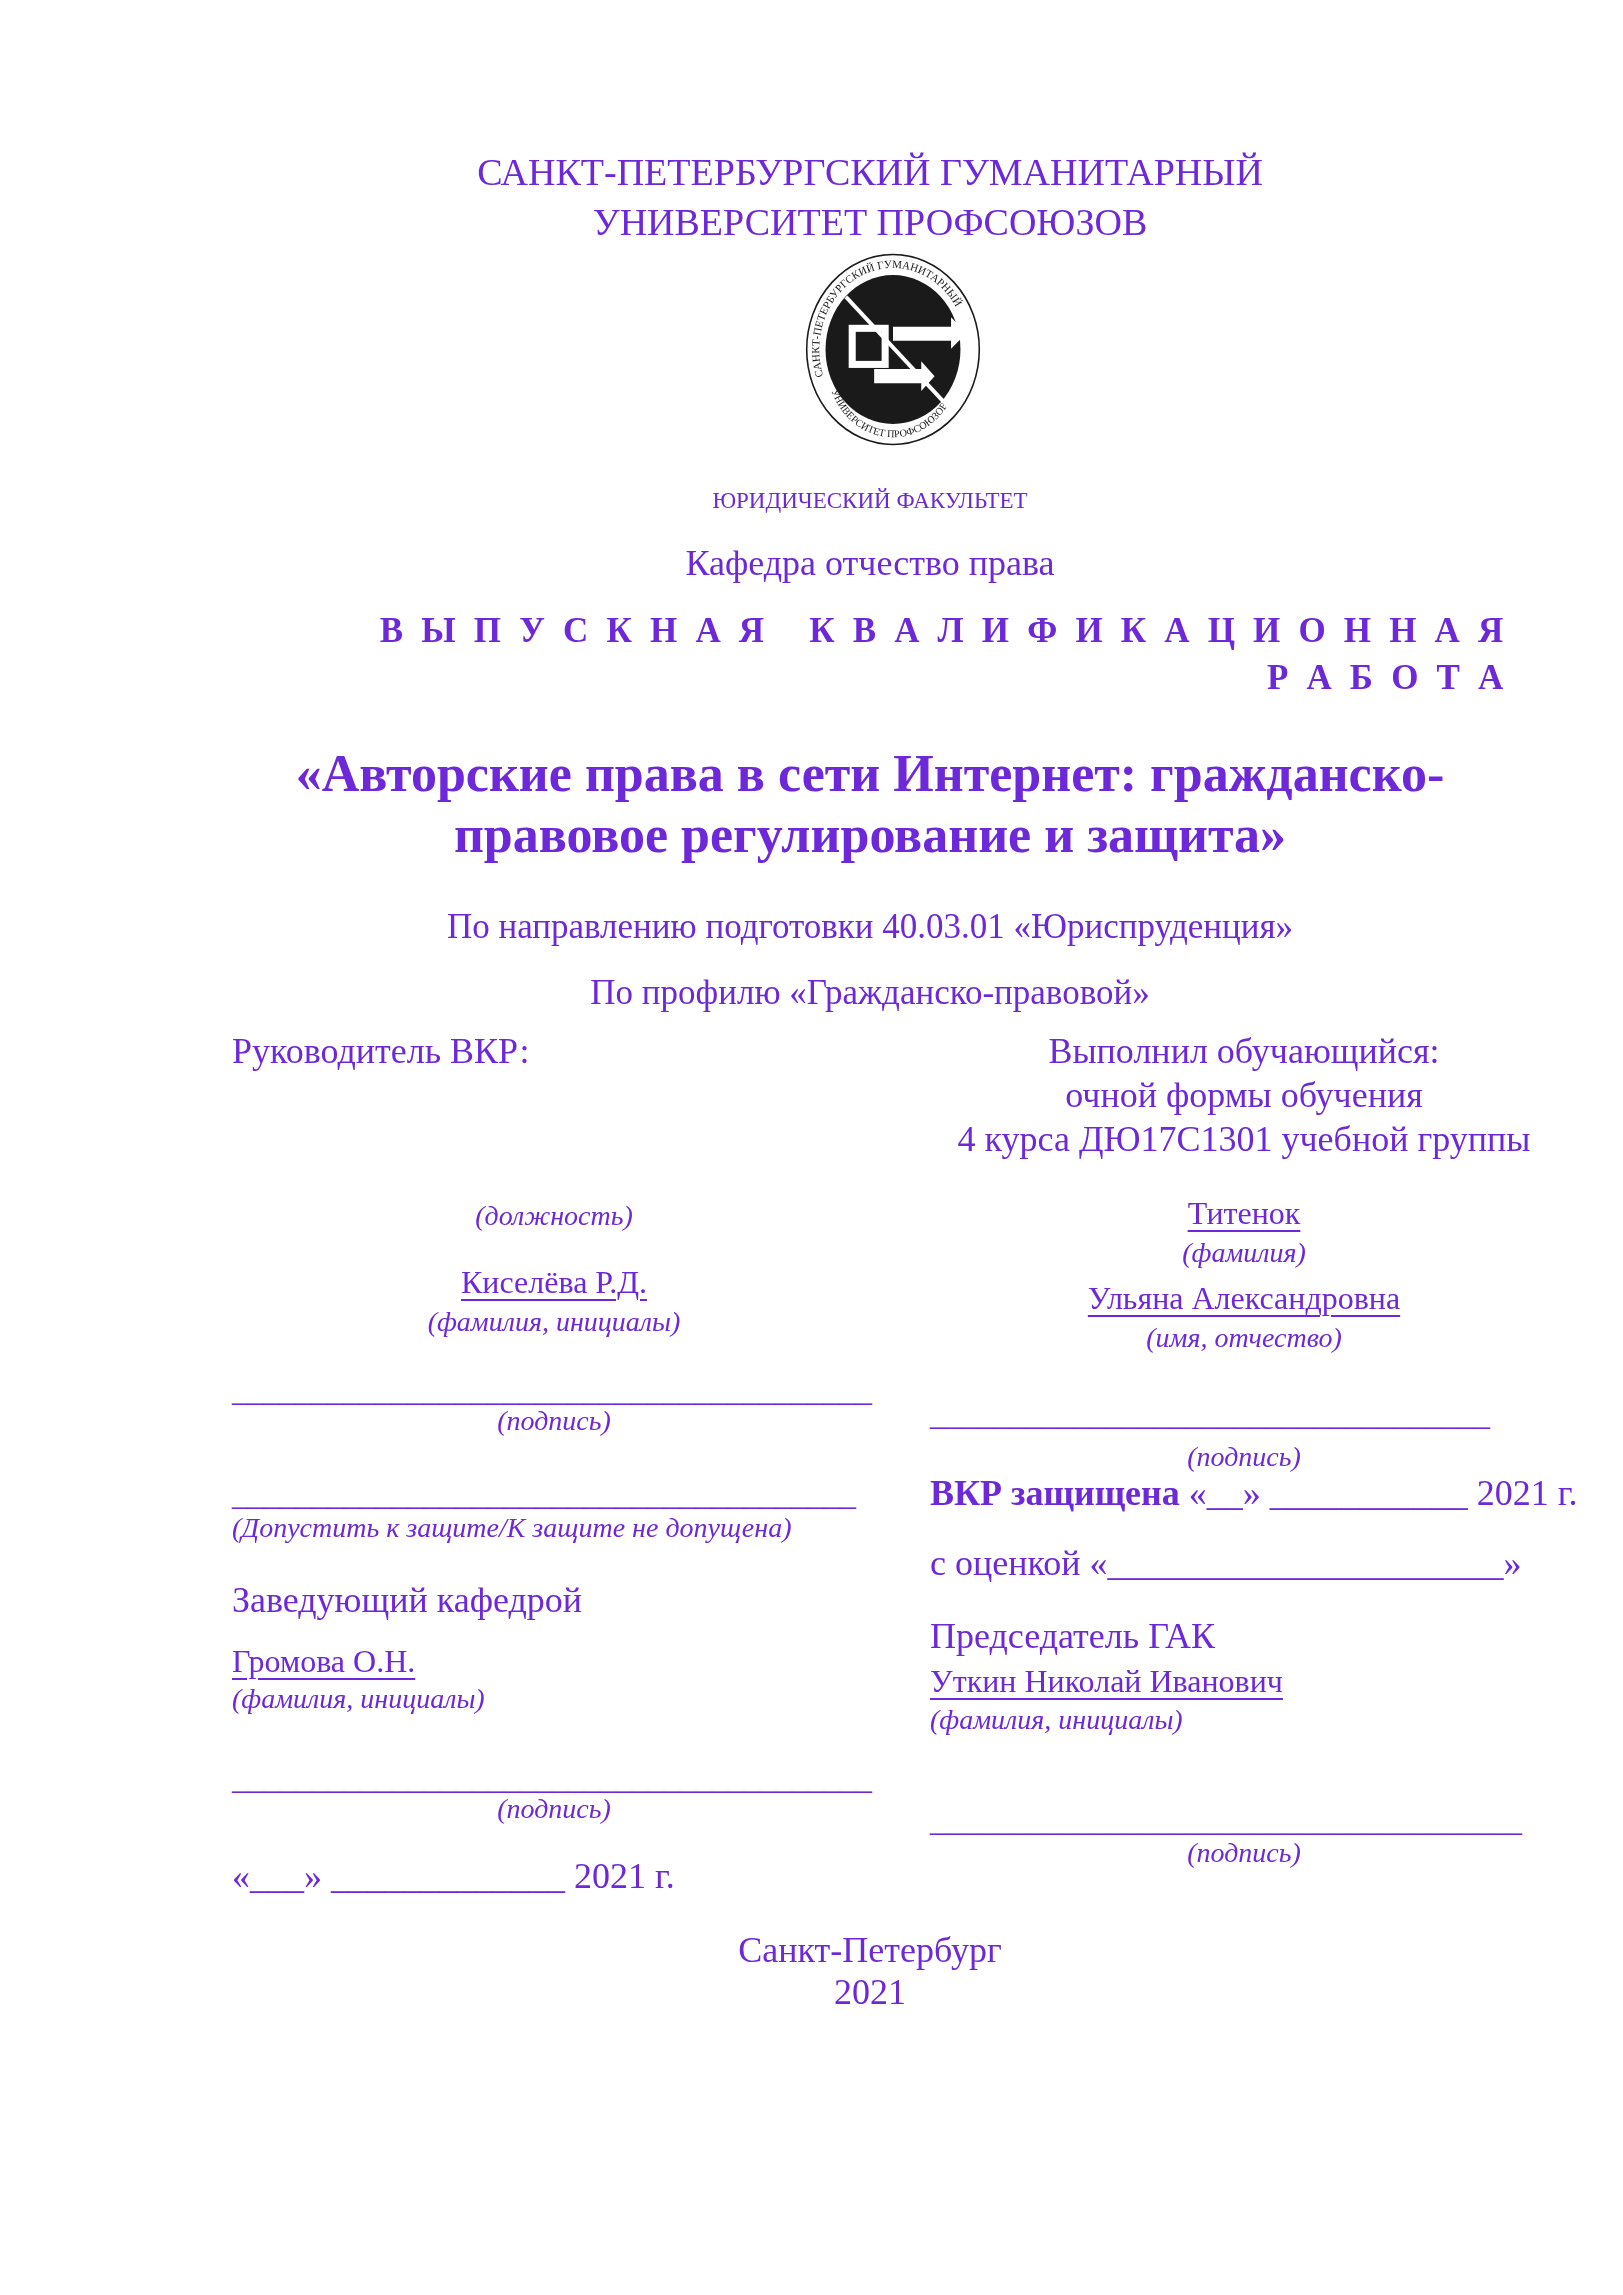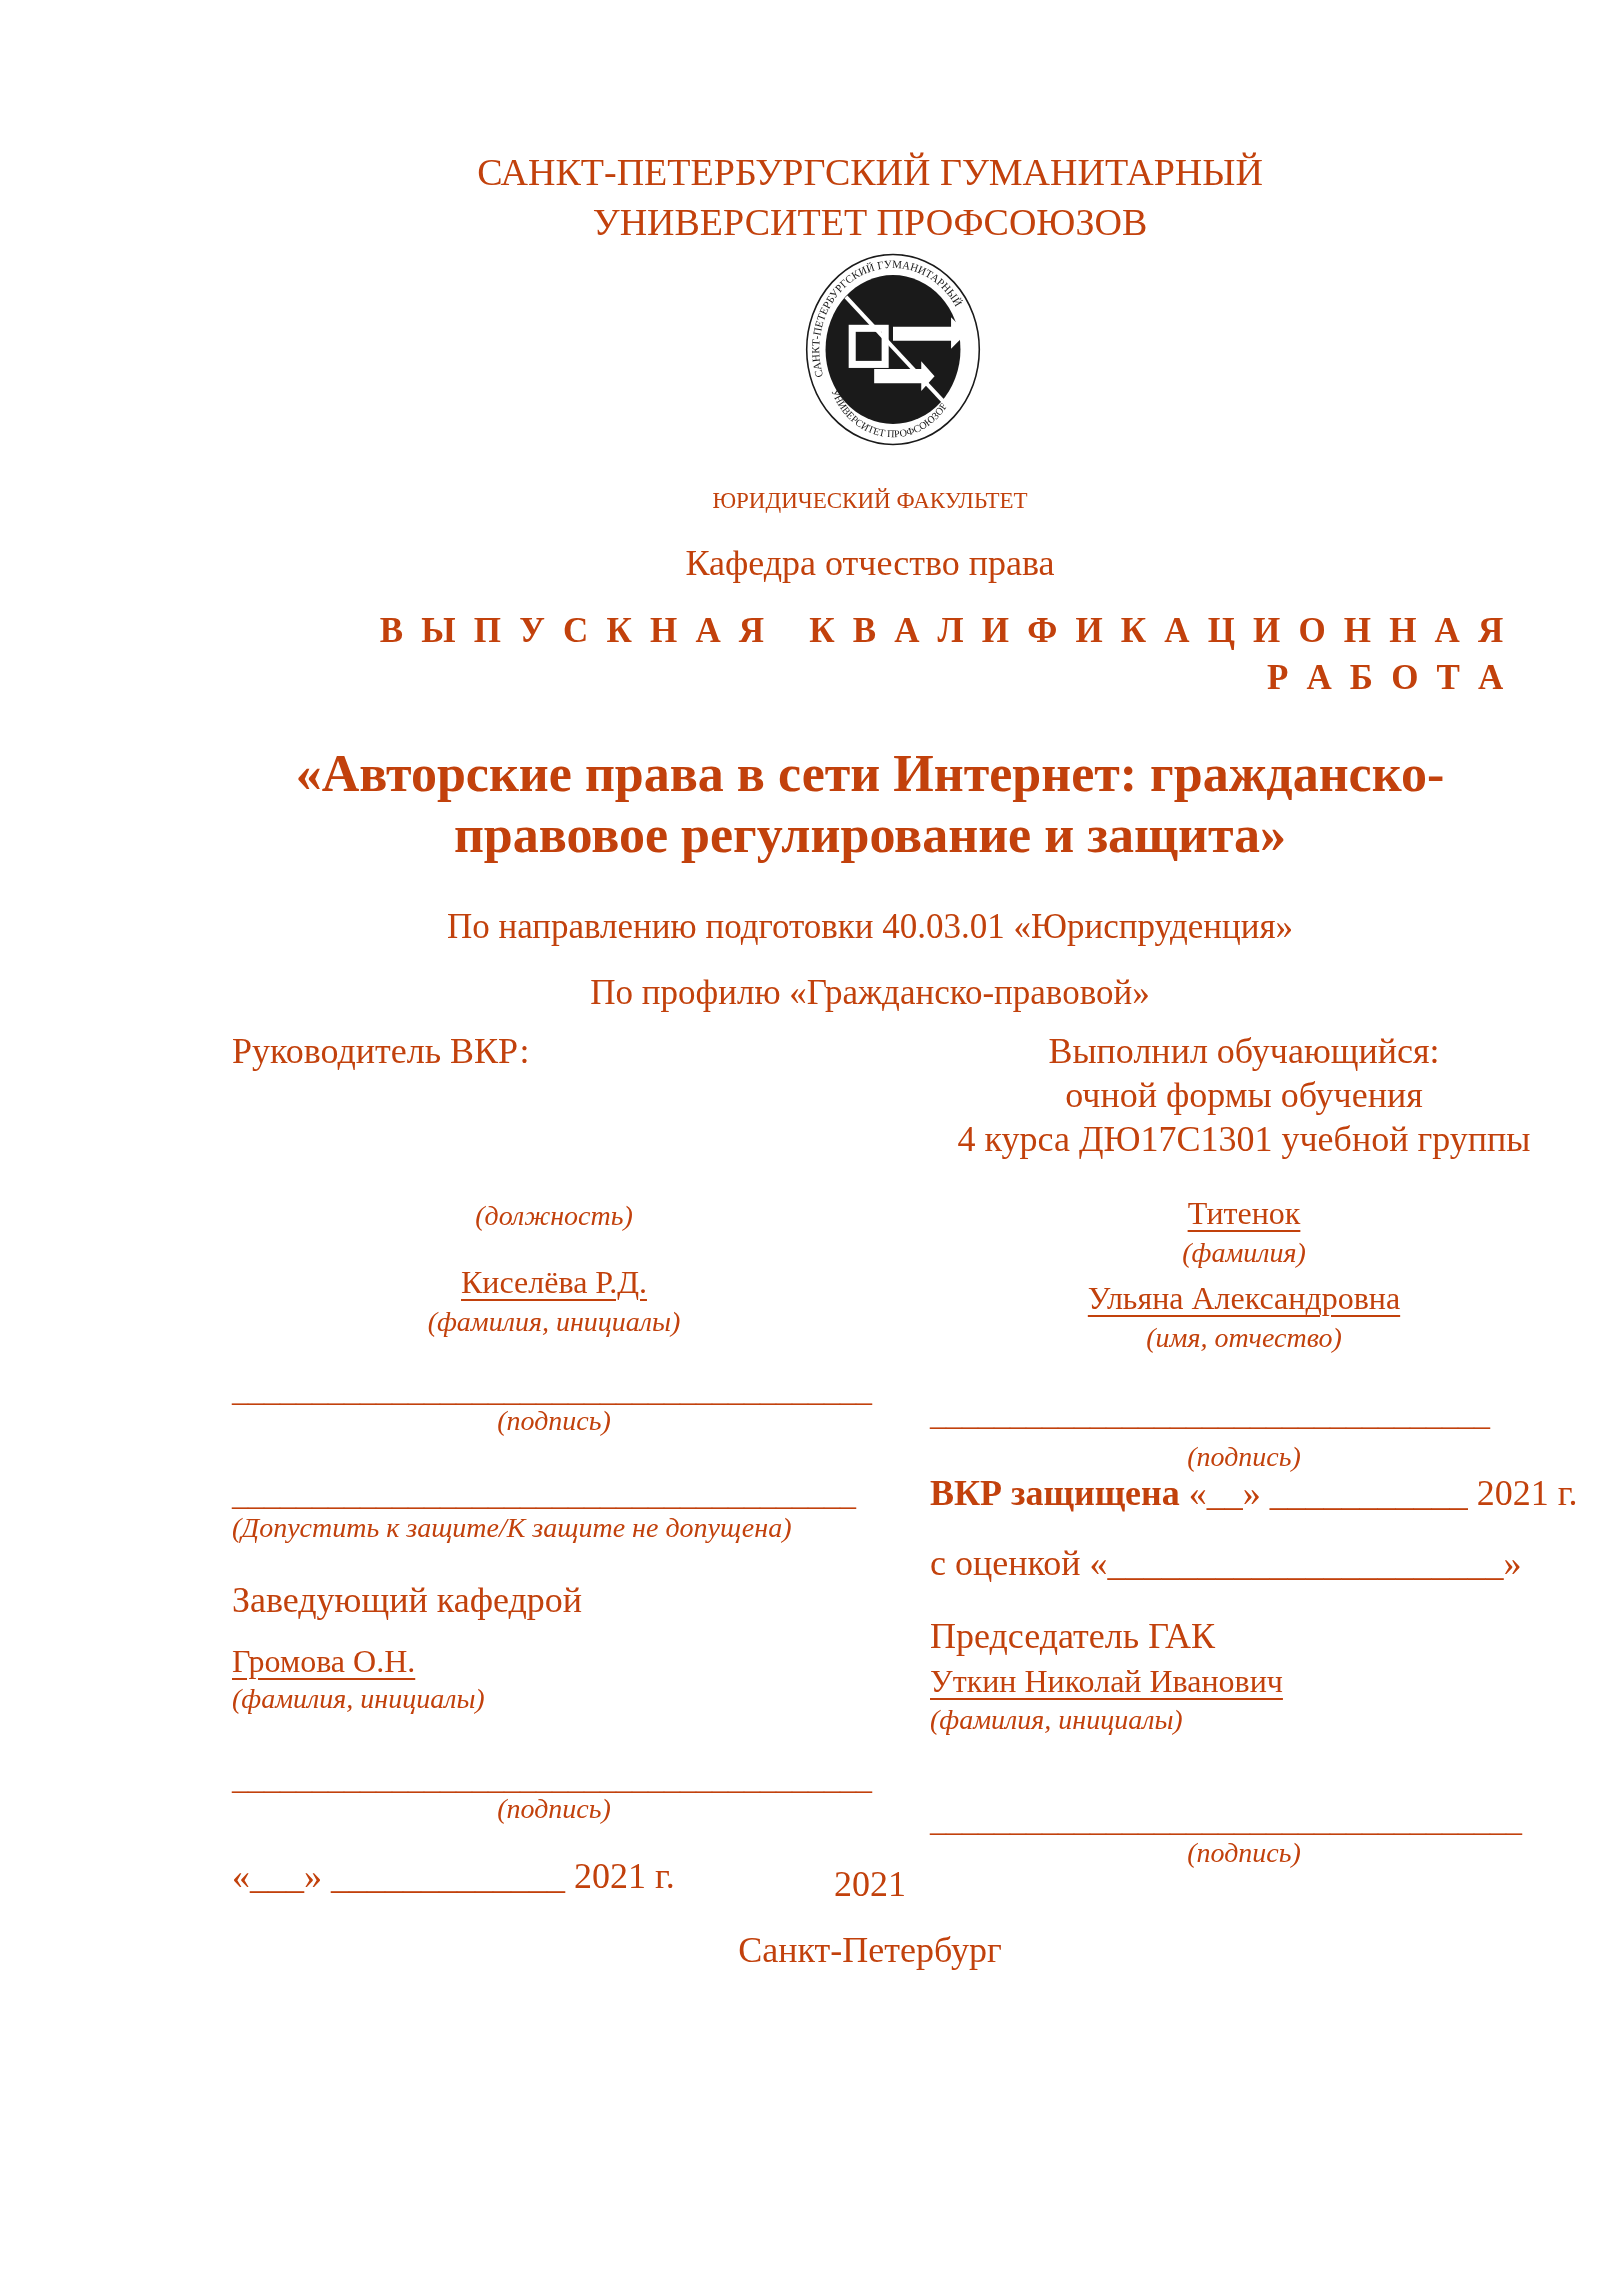--- a/index.html
+++ b/index.html
@@ -2,21 +2,21 @@
 <html style="font-size:12.6px"><head>
 <meta charset="utf-8">
 <style>
   html,body{margin:0;padding:0;background:#e8e8e8;}
   #page{
     position:relative;
     width:1623px;height:2295px;
     margin:0 auto;
     background:#ffffff;
     font-family:"Liberation Serif","DejaVu Serif",serif;
-    color:#c2410c;
+    color:#6d28d9;
     overflow:hidden;
   }
   .el{position:absolute;white-space:pre;line-height:1.15;}
   .ctr{left:232px;width:1276px;text-align:center;}
   .lcol{left:232px;text-align:right;}
   .lcolc{left:232px;width:644px;text-align:center;}
   .rcol{left:930px;text-align:left;}
   .rcolc{left:930px;width:628px;text-align:center;}
   .fhead{font-size:38px;}
   .ffac{font-size:23px;}
@@ -98,16 +98,16 @@
   <div class="el rcolc it" style="top:1441px;">(подпись)</div>
   <div class="el rcol lbl" style="top:1473px;"><span class="b">ВКР защищена</span><span> «__» ___________ 2021 г.</span></div>
   <div class="el rcol lbl" style="top:1543px;">с оценкой «______________________»</div>
   <div class="el rcol lbl" style="top:1616px;">Председатель ГАК</div>
   <div class="el rcol val u" style="top:1663px;">Уткин Николай Иванович</div>
   <div class="el rcol it" style="top:1704px;">(фамилия, инициалы)</div>
   <div class="el rcol val" style="top:1802px;">_____________________________________</div>
   <div class="el rcolc it" style="top:1837px;">(подпись)</div>
 
   <div class="el ctr lbl" style="top:1930px;">Санкт-Петербург</div>
-  <div class="el ctr lbl" style="top:1864px;">2021</div>
+  <div class="el ctr lbl" style="top:1972px;">2021</div>
 
 </div>
 
 
 </body></html>

